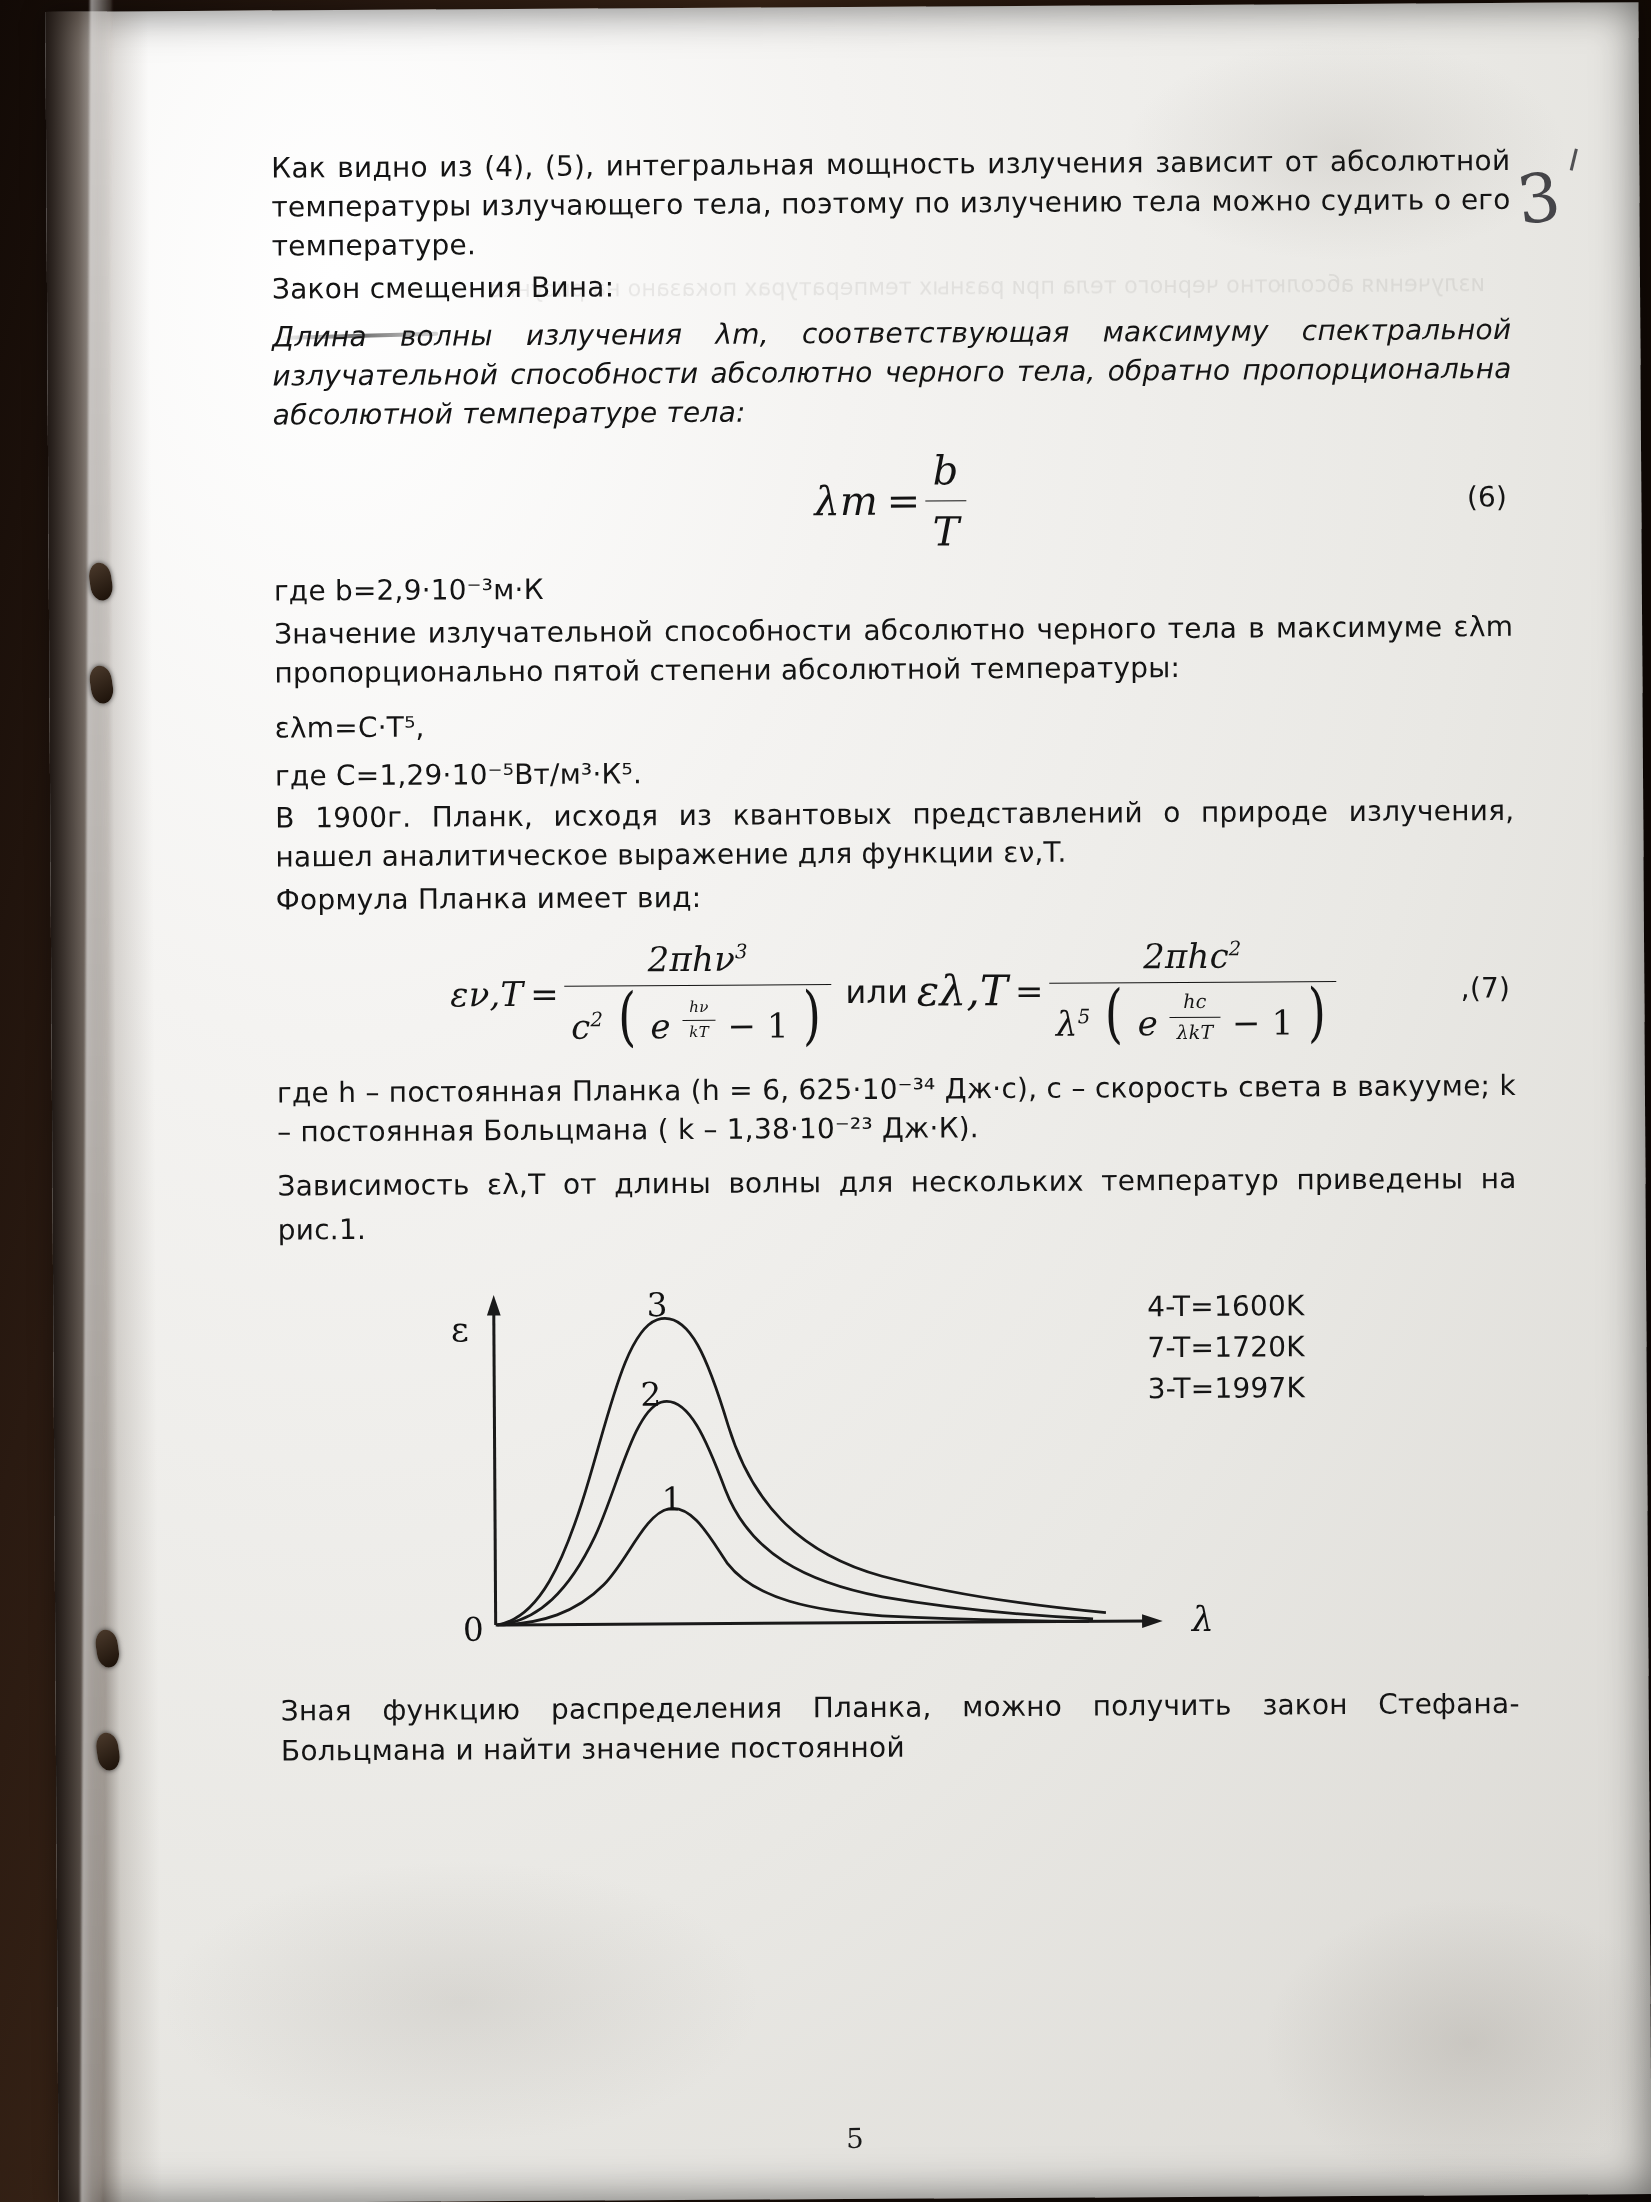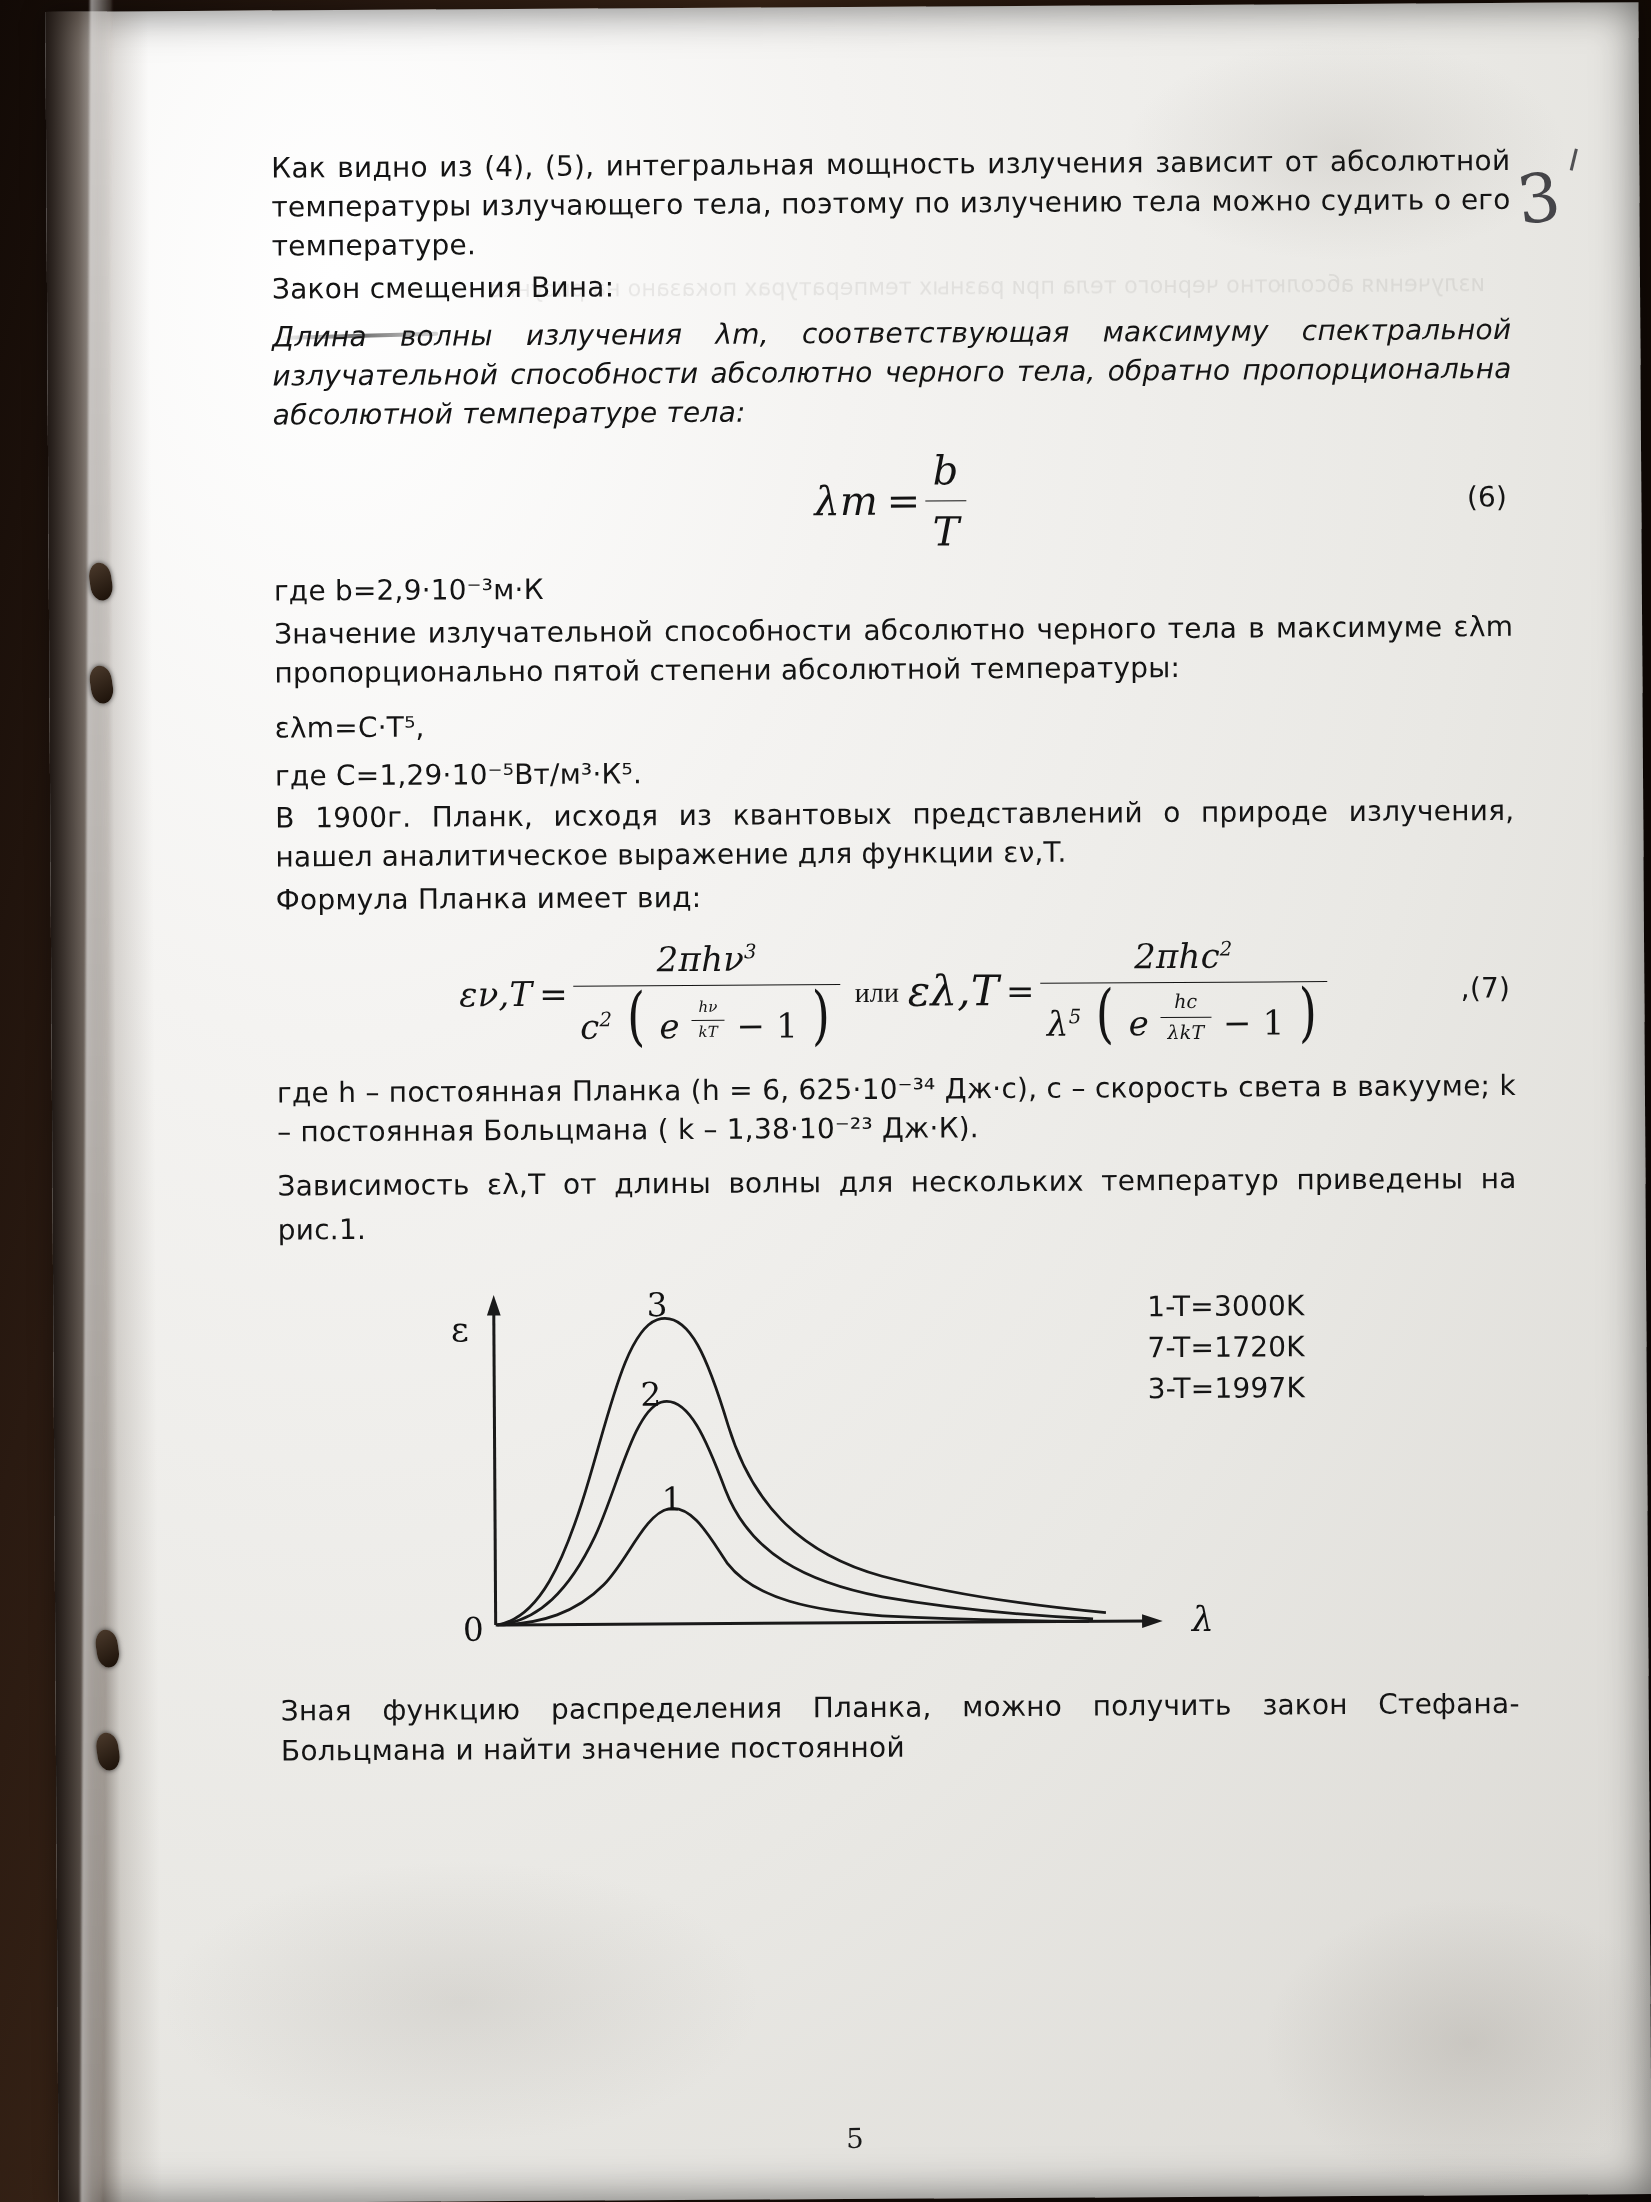--- a/index.html
+++ b/index.html
@@ -289,21 +289,21 @@
           <span>e</span><sup class="s">
             <span class="frac" style="font-size:15px;">
               <span class="num">hν</span>
               <span class="den">kT</span>
             </span>
           </sup>
           <span style="font-style:normal;">− 1</span>
           <span class="paren-big">)</span>
         </span>
       </span>
-      <span style="font-size:28px;padding:0 8.6px;font-family:Liberation Serif, serif;">или</span>
+      <span style="font-size:32px;padding:0 8.6px;">или</span>
       <span class="math" style="font-size:42px;padding-right:6.9px;">
         <span>ελ,T</span>
       </span>
       <span class="math" style="font-size:34px;">=</span>
       <span class="frac math" style="font-size:34px;">
         <span class="num">
           <span>2πhc</span><sup class="s">2</sup>
         </span>
         <span class="den">
           <span>λ</span><sup class="s">5</sup>
@@ -341,21 +341,21 @@
 
         <text x="200" y="70" font-family="DejaVu Serif, serif" font-size="40" fill="#111">ε</text>
         <text x="1060" y="412" font-family="DejaVu Serif, serif" font-size="40" font-style="italic" fill="#111">λ</text>
         <text x="212" y="418" font-family="DejaVu Serif, serif" font-size="38" fill="#111">0</text>
         <text x="444" y="268" font-family="DejaVu Serif, serif" font-size="38" fill="#111">1</text>
         <text x="420" y="146" font-family="DejaVu Serif, serif" font-size="38" fill="#111">2</text>
         <text x="428" y="42" font-family="DejaVu Serif, serif" font-size="38" fill="#111">3</text>
       </svg>
 
       <div class="legend">
-        <div>1-T=3000K</div>
+        <div>4-T=1600K</div>
         <div>7-T=1720K</div>
         <div>3-T=1997K</div>
       </div>
     </div>
 
     <p class="body" style="margin-top:5.2px;">Зная функцию распределения Планка, можно получить закон Стефана- Больцмана и найти значение постоянной</p>
 
   </div>
 
   <div class="page-number">5</div>

